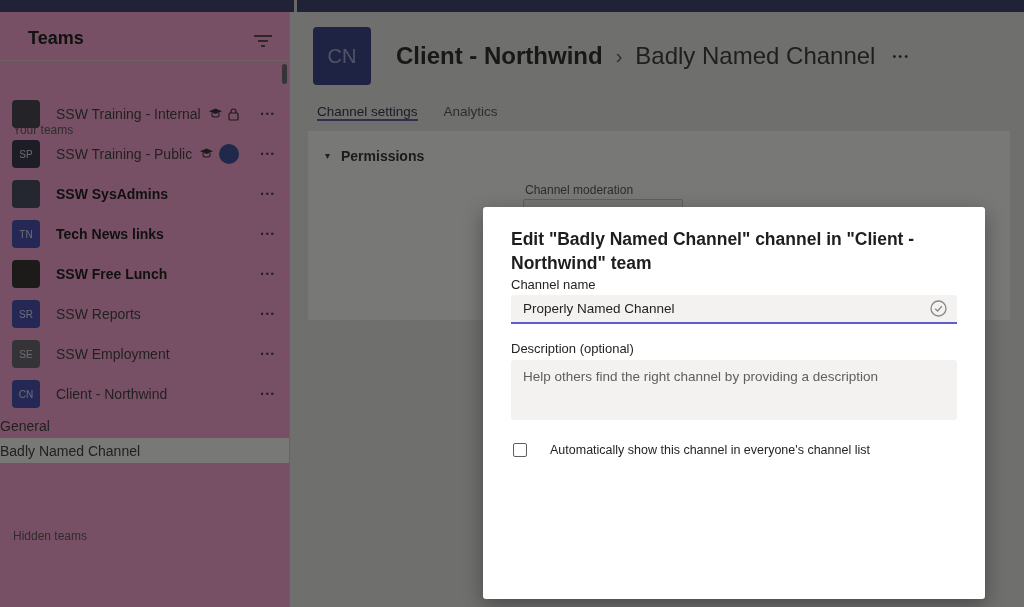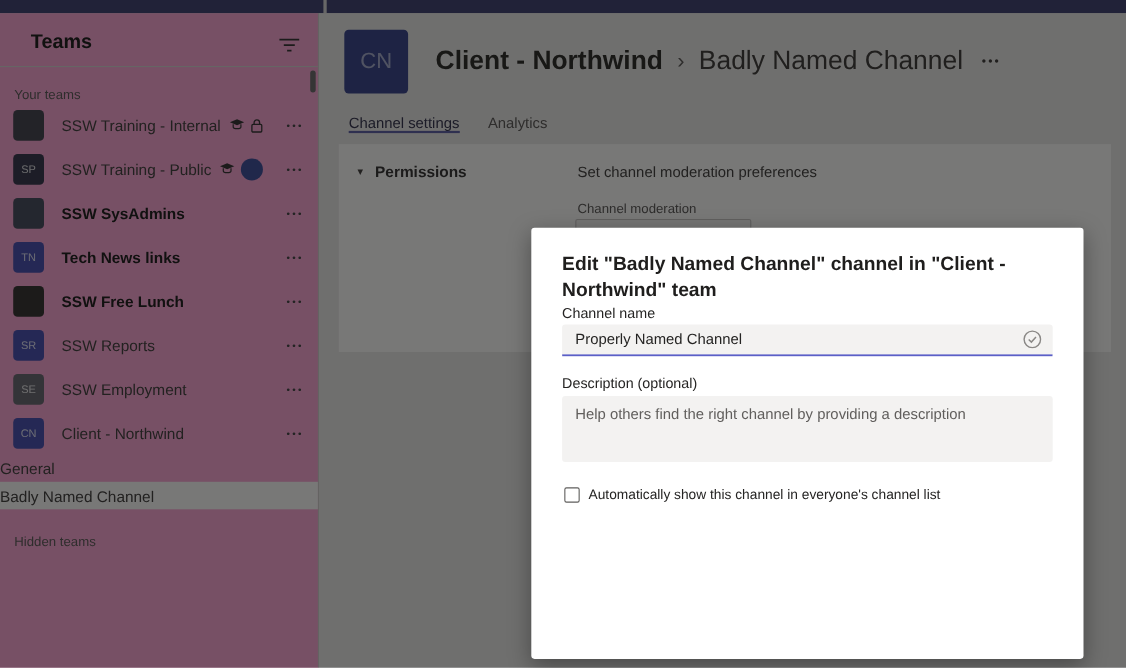--- a/index.html
+++ b/index.html
@@ -10,21 +10,21 @@
   .topbar { position:absolute; left:0; top:0; width:1024px; height:12px; background:#464775; }
   .topbar-gap { position:absolute; left:294px; top:0; width:3px; height:12px; background:#d8d8d8; }
 
   
   .sidebar { position:absolute; left:0; top:12px; width:290px; height:595px;
     background:#f9a8d4; border-right:1px solid #d1cfcd; }
   .sb-title { position:absolute; left:28px; top:16px; font-size:18px; font-weight:bold; color:#252423; }
   .sb-filter { position:absolute; right:16px; top:22px; width:20px; height:14px; cursor:pointer; }
   .sb-divider { position:absolute; left:0; top:48px; width:100%; height:1px; background:#d6d4d2; }
   .sb-scrollthumb { position:absolute; right:2px; top:52px; width:5px; height:20px; border-radius:3px; background:#6f6f6f; }
-  .sb-section { position:absolute; left:13px; font-size:12px; color:#605e5c; }
+  .sb-section { position:absolute; left:13px; font-size:12px; color:#605e5c;margin-top:44px; }
   .teamlist { position:absolute; left:0; top:82px; width:100%; }
   .team-row { position:relative; height:40px; display:flex; align-items:center; padding-left:12px; cursor:pointer; }
   .t-avatar { width:28px; height:28px; border-radius:4px; flex:0 0 28px;
     display:flex; align-items:center; justify-content:center;
     font-size:10px; color:rgba(255,255,255,.82); }
   .t-name { margin-left:16px; font-size:14px; color:#484644; white-space:nowrap; }
   .team-row.unread .t-name { font-weight:bold; color:#252423; }
   .t-badges { display:flex; align-items:center; margin-left:7px; gap:5px; }
   .t-more { position:absolute; right:13px; font-size:9px; letter-spacing:2px; color:#4a4a4a; }
   .c-img1 { background:#4a4a55; } .c-img2 { background:#3d3e52; } .c-img3 { background:#4d5262; }
@@ -68,21 +68,21 @@
     padding:0 34px 0 12px; font-family:"Liberation Sans", sans-serif; font-size:13.5px; color:#252423; }
   .m-check { position:absolute; right:10px; top:5px; width:17px; height:17px; }
   .m-label2 { position:absolute; left:28px; top:134px; font-size:13px; color:#252423; }
   .m-textarea { position:absolute; left:28px; right:28px; top:153px; height:60px;
     background:#f3f2f1; border:none; border-radius:3px; outline:none; resize:none;
     padding:9px 12px; font-family:"Liberation Sans", sans-serif; font-size:13.5px; color:#252423; }
   .m-textarea::placeholder { color:#605e5c; opacity:1; }
   .m-checkrow { position:absolute; left:30px; top:236px; display:flex; align-items:center; }
   .m-checkbox { appearance:none; -webkit-appearance:none; width:14px; height:14px; margin:0;
     border:1px solid #5f5e5c; border-radius:2px; background:#fff; cursor:pointer; }
-  .m-checklabel { margin-left:8px; font-size:12.5px; color:#252423; }
+  .m-checklabel { margin-left:23px; font-size:12.5px; color:#252423; }
   .m-footer { position:absolute; right:28px; bottom:24px; display:flex; gap:9px; }
   .btn { height:29px; min-width:82px; border-radius:3px; font-family:"Liberation Sans", sans-serif;
     font-size:13.5px; cursor:pointer; }
   .btn-cancel { background:#fff; border:1px solid #d6d4d2; color:#252423;
     box-shadow:0 1px 2px rgba(0,0,0,.08); }
   .btn-save { background:#3a3b66; border:none; color:#fff; font-weight:bold; }
   svg { display:block; }
 </style>
 </head>
 <body>
@@ -185,21 +185,20 @@
     <span class="bc-chan">Badly Named Channel</span>
     <span class="bc-more">•••</span>
   </div>
   <div class="tabs">
     <div class="tab active">Channel settings</div>
     <div class="tab">Analytics</div>
   </div>
   <div class="panel">
     <span class="sec-chevron">▾</span>
     <span class="sec-label">Permissions</span>
-    <span class="sec-desc">Set channel moderation preferences</span>
     <span class="sec-sub">Channel moderation</span>
     <div class="sec-dropdown"></div>
   </div>
 </main>
 
 <div class="overlay"></div>
 
 <div class="modal">
   <div class="m-title">Edit "Badly Named Channel" channel in "Client - Northwind" team</div>
   <div class="m-label1">Channel name</div>

